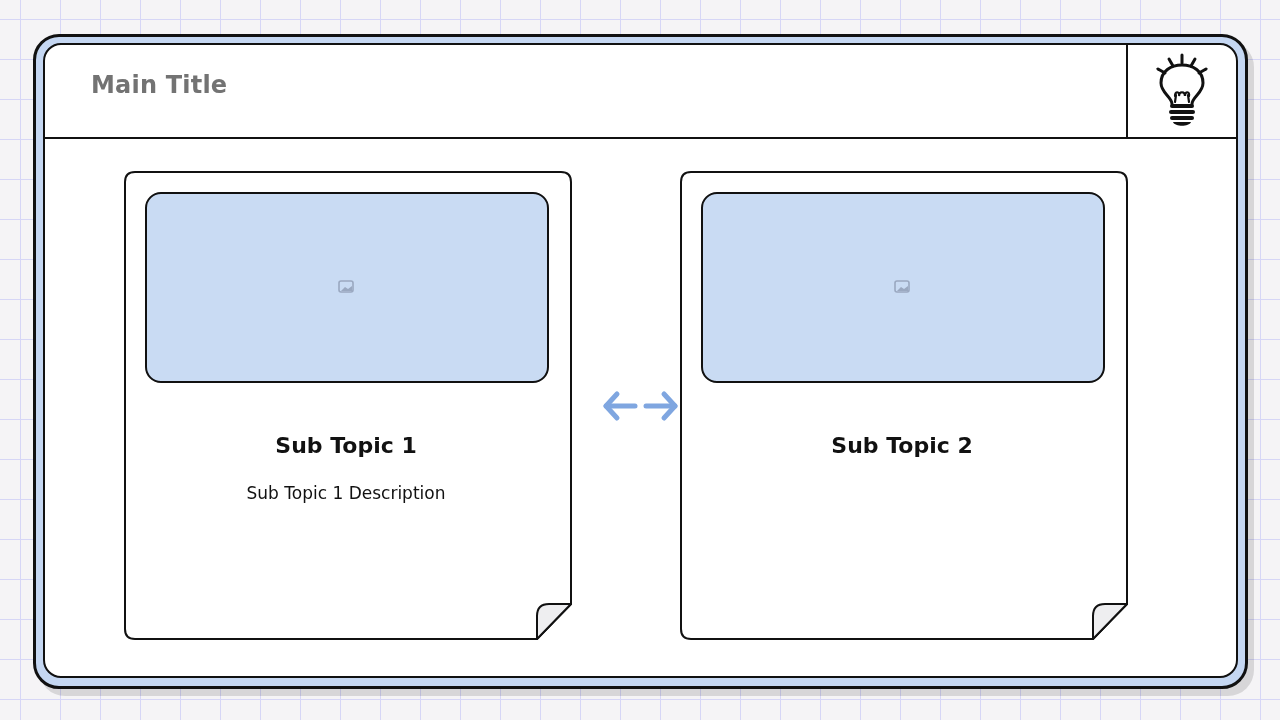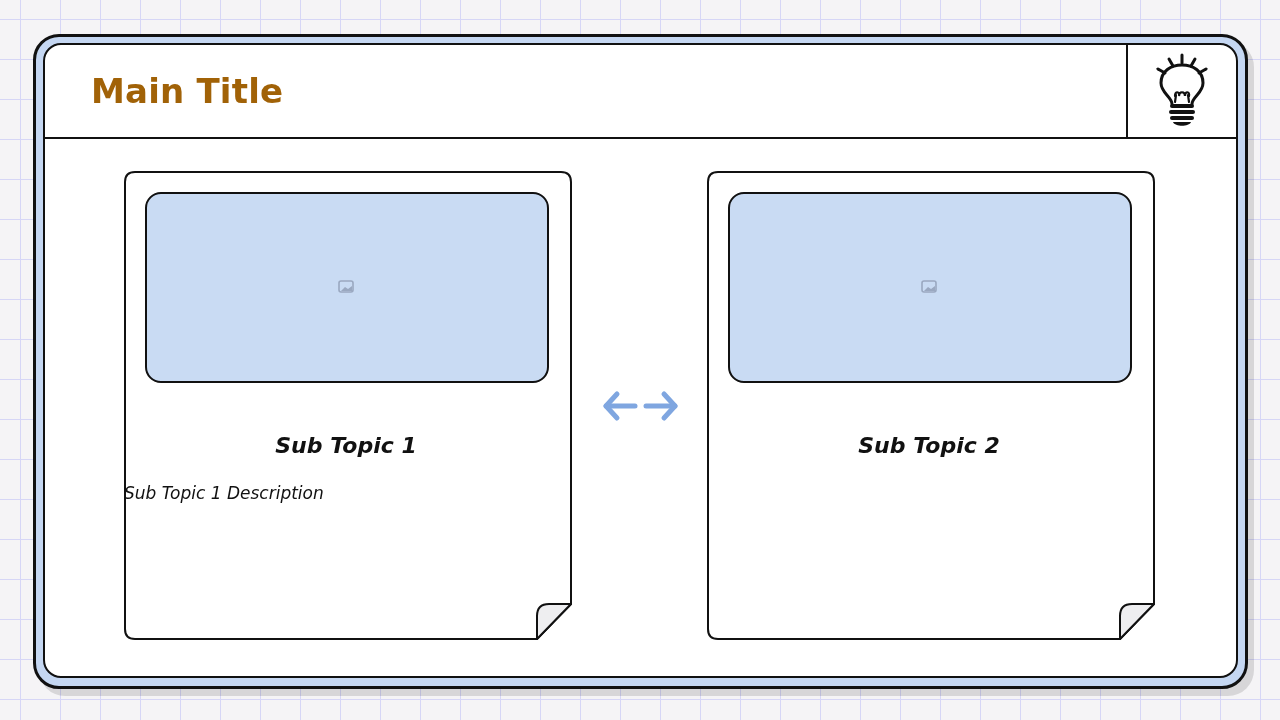--- a/index.html
+++ b/index.html
@@ -20,45 +20,45 @@
   }
   .frame-inner {
     position: absolute; left: 43px; top: 43px; width: 1191px; height: 631px;
     border: 2px solid #111; border-radius: 18px; background: #fff; overflow: hidden;
   }
   .header {
     position: absolute; left: 0; top: 0; width: 100%; height: 92px;
     border-bottom: 2px solid #111;
   }
   .main-title {
-    position: absolute; left: 46px; top: 26px; font-size: 34px; font-weight: bold;
-    color: #a16207; letter-spacing: 0.2px;
+    position: absolute; left: 46px; top: 26px; font-size: 24px; font-weight: bold;
+    color: #737373; letter-spacing: 0.2px;
   }
   .icon-cell {
     position: absolute; right: 0; top: 0; width: 108px; height: 92px;
     border-left: 2px solid #111;
   }
   .icon-cell svg { position: absolute; left: 24px; top: 6px; }
   .card {
-    position: absolute; top: 127px; width: 444px; height: 402px; font-style: italic;
+    position: absolute; top: 127px; width: 444px; height: 402px;
   }
   .card svg.card-shape { position: absolute; left: 0; top: 0; }
   .card .img-box {
     position: absolute; left: 21px; top: 21px; width: 400px; height: 187px;
     background: #c9dbf3; border: 2px solid #111; border-radius: 16px;
   }
   .card .img-box .ph {
     position: absolute; left: 191px; top: 85px;
   }
   .card .sub-title {
     position: absolute; left: 0; width: 100%; top: 262px; text-align: center;
     font-size: 22px; font-weight: bold; color: #111;
   }
   .card .sub-desc {
-    position: absolute; left: 0; width: 100%; top: 312px; text-align: left;
+    position: absolute; left: 0; width: 100%; top: 312px; text-align: center;
     font-size: 17px; color: #111;
   }
   .arrows { position: absolute; left: 557px; top: 344px; }
 </style>
 </head>
 <body>
 
 <div class="frame-outer"></div>
 <div class="frame-inner">
   <div class="header">
@@ -105,21 +105,21 @@
   <svg width="82" height="36" viewBox="0 0 82 36">
     <g fill="none" stroke="#7fa6e0" stroke-width="5" stroke-linecap="round" stroke-linejoin="round">
       <line x1="6" y1="18" x2="35" y2="18"></line>
       <polyline points="17,6 6,18 17,30"></polyline>
       <line x1="46" y1="18" x2="75" y2="18"></line>
       <polyline points="64,6 75,18 64,30"></polyline>
     </g>
   </svg>
 </div>
 
-<div class="card" style="left:707px; top:171px;">
+<div class="card" style="left:680px; top:171px;">
   <svg class="card-shape" width="450" height="472" viewBox="0 0 450 472">
     <path d="M11 1 L437 1 Q447 1 447 11 L447 433 L413 468 L11 468 Q1 468 1 458 L1 11 Q1 1 11 1 Z" fill="#fff" stroke="#111" stroke-width="2"></path>
     <path d="M413 468 L413 445 Q413 433 425 433 L447 433 Z" fill="#eeeef0" stroke="#111" stroke-width="2" stroke-linejoin="round"></path>
   </svg>
   <div class="img-box">
     <svg class="ph" width="18" height="16" viewBox="0 0 18 16">
       <rect x="1" y="2" width="14" height="11" rx="2" fill="none" stroke="#9aa8c0" stroke-width="1.6"></rect>
       <path d="M3 12 L7 8 L10 10 L14 7 L14 12 Z" fill="#9aa8c0"></path>
     </svg>
   </div>

